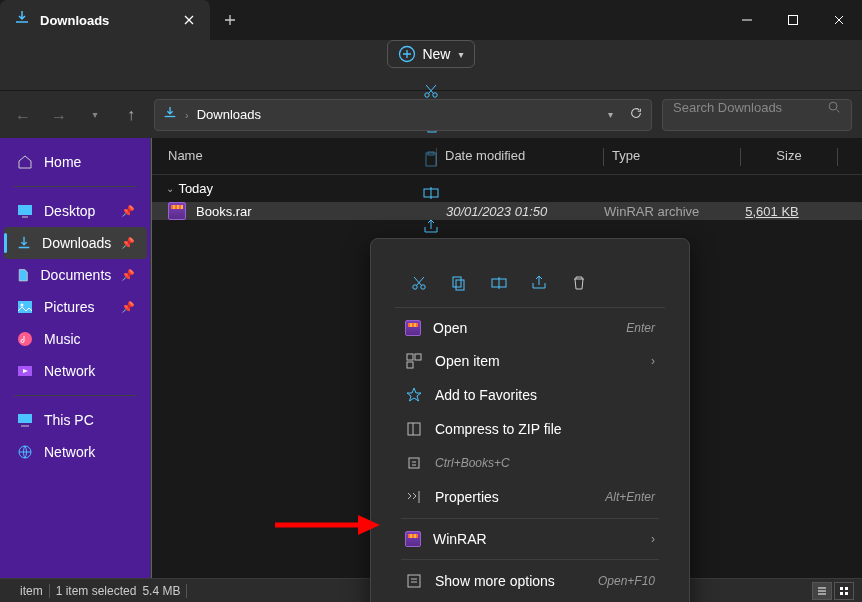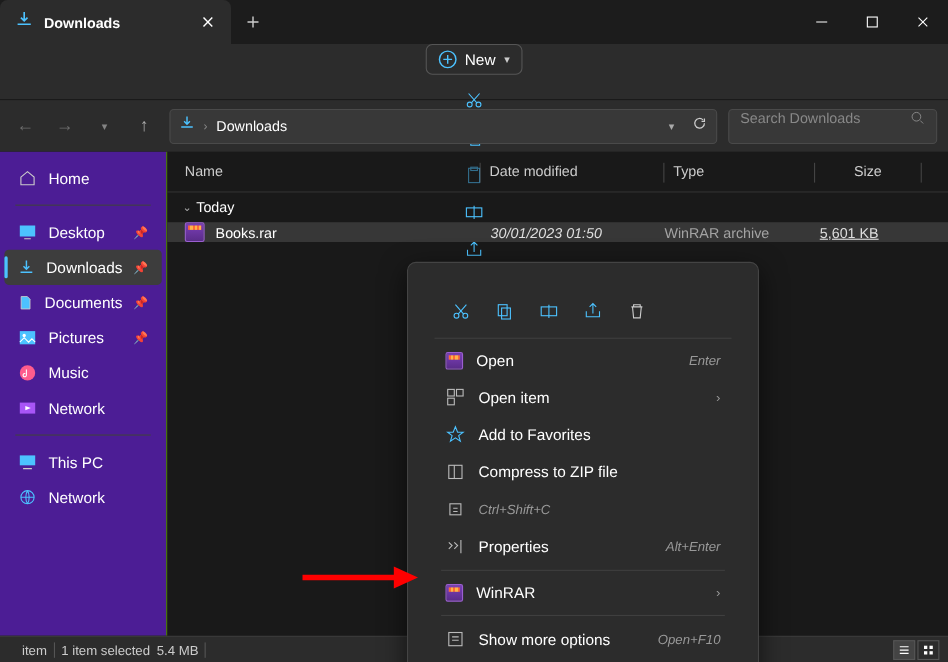--- a/index.html
+++ b/index.html
@@ -433,21 +433,21 @@
       </span>
     <span class="label">Compress to ZIP file</span>
   </div>
   <div class="ctx-item">
     <span class="cicon">
         <svg viewBox="0 0 18 18">
           <rect x="4" y="4" width="10" height="10" stroke="currentColor" fill="none"></rect>
           <path d="M7 8h4M7 11h4" stroke="currentColor"></path>
         </svg>
       </span>
-    <span class="shortcut">Ctrl+Shift+C</span>
+    <span class="shortcut">Ctrl+Books+C</span>
   </div>
   <div class="ctx-item">
     <span class="cicon">
         <svg viewBox="0 0 18 18">
           <path d="M3 5l3 3-3 3M8 5l3 3-3 3M14 3v12" stroke="currentColor" fill="none"></path>
         </svg>
       </span>
     <span class="label">Properties</span>
     <span class="shortcut">Alt+Enter</span>
   </div>

